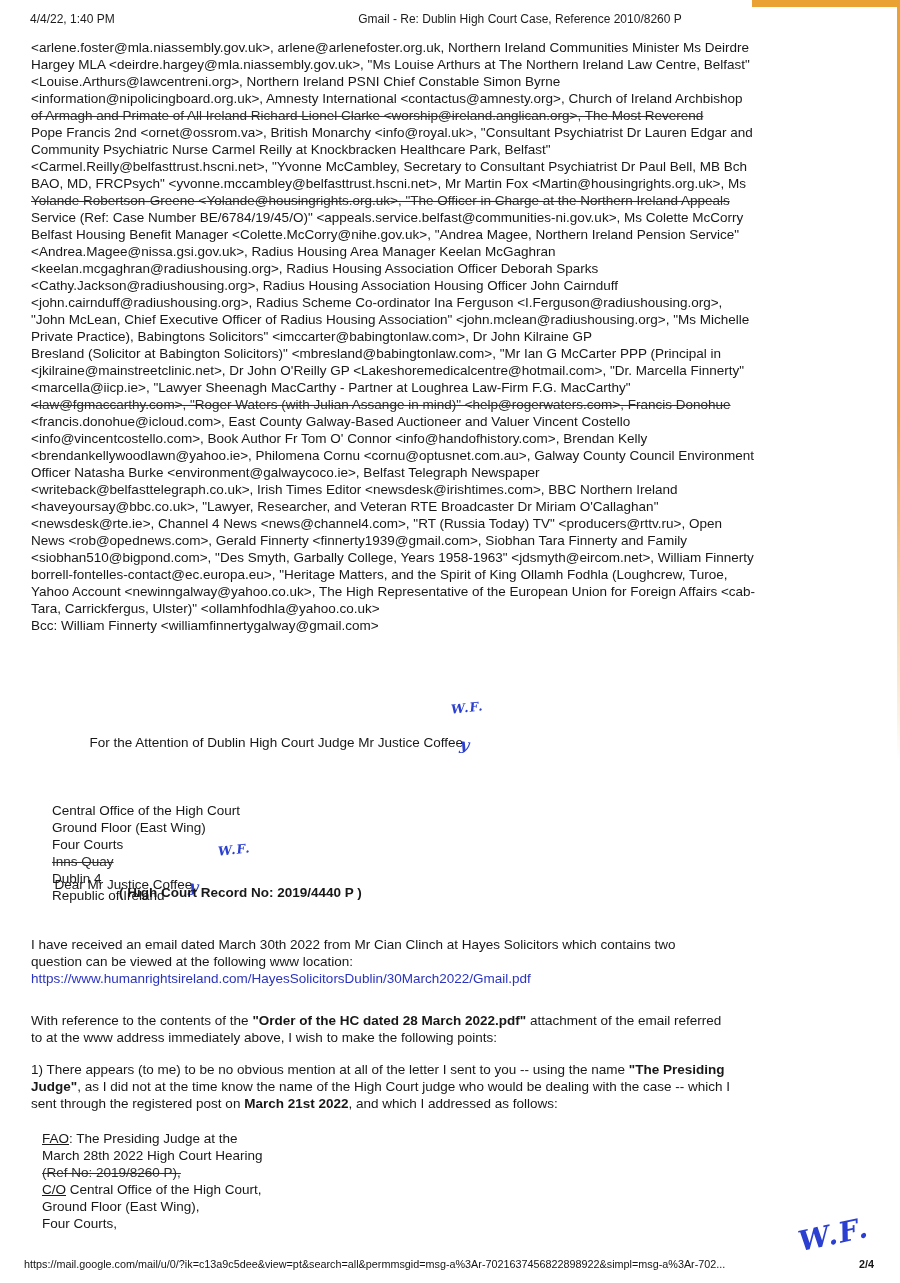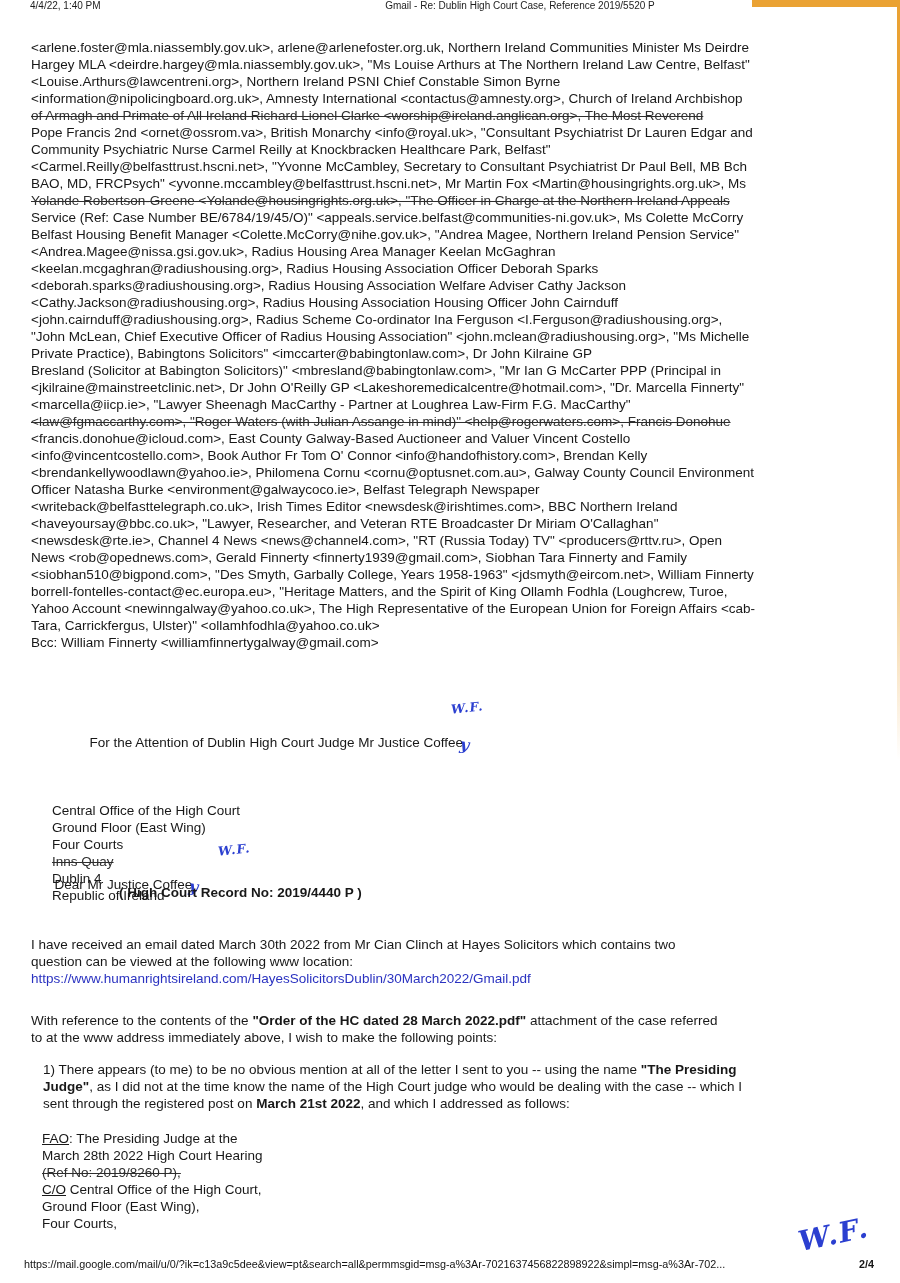--- a/index.html
+++ b/index.html
@@ -4,33 +4,33 @@
 <style>
   html,body{margin:0;padding:0;}
   body{
     width:900px;height:1283px;position:relative;background:#ffffff;
     font-family:"Liberation Sans", sans-serif;color:#181818;overflow:hidden;
   }
   .ln{font-size:13.5px;line-height:17px;white-space:pre;}
   .struck{text-decoration:line-through;text-decoration-thickness:1.3px;color:#2e2e2e;}
   .b{font-weight:bold;}
   .u{text-decoration:underline;}
-  .hdr{position:absolute;top:0;font-size:10px;color:#1d1d1d;}
+  .hdr{position:absolute;top:12px;font-size:12px;color:#1d1d1d;}
   .hdr-date{left:30px;}
   .hdr-title{left:140px;right:0;text-align:center;}
   .block{position:absolute;}
   #to-list{left:31px;top:39px;width:856px;}
   #addr{left:52px;top:699px;}
   #salute{left:32px;top:841px;}
   #subject{left:31px;top:884px;}
   #subject .sub2{margin-left:88px;}
   #subject .sub1{text-decoration:underline;text-decoration-thickness:1.4px;}
   #para1{left:31px;top:936px;}
   #para2{left:31px;top:1012px;}
-  #para3{left:31px;top:1061px;margin-left:12px;}
+  #para3{left:31px;top:1061px;}
   #fao{left:42px;top:1130px;}
   .link{color:#2a32c0;}
   .rel{position:relative;display:inline-block;}
   .hand{color:#2b3fd0;font-family:"DejaVu Serif", serif;font-style:italic;font-weight:bold;}
   .handy{font-size:16px;position:relative;top:3px;margin-left:-3px;display:inline-block;transform:rotate(8deg);}
   .wf{font-size:12.5px;letter-spacing:1px;white-space:nowrap;display:inline-block;transform:rotate(-6deg);}
   .wf-addr{position:absolute;top:-17px;right:-14px;}
   .wf-salute{position:absolute;top:-17px;right:-52px;}
   #monogram{position:absolute;top:1218px;right:30px;font-size:28px;letter-spacing:2px;transform:rotate(-12deg);}
   .footer{position:absolute;top:1258px;font-size:10.8px;color:#141414;text-align:right;}
@@ -40,38 +40,37 @@
   .artifact-right{position:absolute;top:0;right:0;width:3px;height:760px;
     background:linear-gradient(#eaa233 0%, #eaa233 55%, rgba(234,162,51,0) 100%);}
 </style>
 </head>
 <body>
 
 <div class="artifact-top"></div>
 <div class="artifact-right"></div>
 
 <div class="hdr hdr-date">4/4/22, 1:40 PM</div>
-<div class="hdr hdr-title">Gmail - Re: Dublin High Court Case, Reference 2019/5520 P</div>
+<div class="hdr hdr-title">Gmail - Re: Dublin High Court Case, Reference 2010/8260 P</div>
 
 <div id="to-list" class="block">
   <div class="ln">&lt;arlene.foster@mla.niassembly.gov.uk&gt;, arlene@arlenefoster.org.uk, Northern Ireland Communities Minister Ms Deirdre</div>
   <div class="ln">Hargey MLA &lt;deirdre.hargey@mla.niassembly.gov.uk&gt;, "Ms Louise Arthurs at The Northern Ireland Law Centre, Belfast"</div>
   <div class="ln">&lt;Louise.Arthurs@lawcentreni.org&gt;, Northern Ireland PSNI Chief Constable Simon Byrne</div>
   <div class="ln">&lt;information@nipolicingboard.org.uk&gt;, Amnesty International &lt;contactus@amnesty.org&gt;, Church of Ireland Archbishop</div>
   <div class="ln struck">of Armagh and Primate of All Ireland Richard Lionel Clarke &lt;worship@ireland.anglican.org&gt;, The Most Reverend</div>
   <div class="ln">Pope Francis 2nd &lt;ornet@ossrom.va&gt;, British Monarchy &lt;info@royal.uk&gt;, "Consultant Psychiatrist Dr Lauren Edgar and</div>
   <div class="ln">Community Psychiatric Nurse Carmel Reilly at Knockbracken Healthcare Park, Belfast"</div>
   <div class="ln">&lt;Carmel.Reilly@belfasttrust.hscni.net&gt;, "Yvonne McCambley, Secretary to Consultant Psychiatrist Dr Paul Bell, MB Bch</div>
   <div class="ln">BAO, MD, FRCPsych" &lt;yvonne.mccambley@belfasttrust.hscni.net&gt;, Mr Martin Fox &lt;Martin@housingrights.org.uk&gt;, Ms</div>
   <div class="ln struck">Yolande Robertson-Greene &lt;Yolande@housingrights.org.uk&gt;, "The Officer in Charge at the Northern Ireland Appeals</div>
   <div class="ln">Service (Ref: Case Number BE/6784/19/45/O)" &lt;appeals.service.belfast@communities-ni.gov.uk&gt;, Ms Colette McCorry</div>
   <div class="ln">Belfast Housing Benefit Manager &lt;Colette.McCorry@nihe.gov.uk&gt;, "Andrea Magee, Northern Ireland Pension Service"</div>
   <div class="ln">&lt;Andrea.Magee@nissa.gsi.gov.uk&gt;, Radius Housing Area Manager Keelan McGaghran</div>
   <div class="ln">&lt;keelan.mcgaghran@radiushousing.org&gt;, Radius Housing Association Officer Deborah Sparks</div>
-  <div class="ln">&lt;deborah.sparks@radiushousing.org&gt;, Radius Housing Association Welfare Adviser Cathy Jackson</div>
   <div class="ln">&lt;Cathy.Jackson@radiushousing.org&gt;, Radius Housing Association Housing Officer John Cairnduff</div>
   <div class="ln">&lt;john.cairnduff@radiushousing.org&gt;, Radius Scheme Co-ordinator Ina Ferguson &lt;I.Ferguson@radiushousing.org&gt;,</div>
   <div class="ln">"John McLean, Chief Executive Officer of Radius Housing Association" &lt;john.mclean@radiushousing.org&gt;, "Ms Michelle</div>
   <div class="ln">Private Practice), Babingtons Solicitors" &lt;imccarter@babingtonlaw.com&gt;, Dr John Kilraine GP</div>
   <div class="ln">Bresland (Solicitor at Babington Solicitors)" &lt;mbresland@babingtonlaw.com&gt;, "Mr Ian G McCarter PPP (Principal in</div>
   <div class="ln">&lt;jkilraine@mainstreetclinic.net&gt;, Dr John O'Reilly GP &lt;Lakeshoremedicalcentre@hotmail.com&gt;, "Dr. Marcella Finnerty"</div>
   <div class="ln">&lt;marcella@iicp.ie&gt;, "Lawyer Sheenagh MacCarthy - Partner at Loughrea Law-Firm F.G. MacCarthy"</div>
   <div class="ln struck">&lt;law@fgmaccarthy.com&gt;, "Roger Waters (with Julian Assange in mind)" &lt;help@rogerwaters.com&gt;, Francis Donohue</div>
   <div class="ln">&lt;francis.donohue@icloud.com&gt;, East County Galway-Based Auctioneer and Valuer Vincent Costello</div>
   <div class="ln">&lt;info@vincentcostello.com&gt;, Book Author Fr Tom O' Connor &lt;info@handofhistory.com&gt;, Brendan Kelly</div>
@@ -114,21 +113,21 @@
   <div class="ln b sub2">( High Court Record No: 2019/4440 P )</div>
 </div>
 
 <div id="para1" class="block">
   <div class="ln">I have received an email dated March 30th 2022 from Mr Cian Clinch at Hayes Solicitors which contains two</div>
   <div class="ln">question can be viewed at the following www location:</div>
   <div class="ln link">https://www.humanrightsireland.com/HayesSolicitorsDublin/30March2022/Gmail.pdf</div>
 </div>
 
 <div id="para2" class="block">
-  <div class="ln"><span>With reference to the contents of the </span><span class="b">"Order of the HC dated 28 March 2022.pdf"</span><span> attachment of the case referred</span></div>
+  <div class="ln"><span>With reference to the contents of the </span><span class="b">"Order of the HC dated 28 March 2022.pdf"</span><span> attachment of the email referred</span></div>
   <div class="ln">to at the www address immediately above, I wish to make the following points:</div>
 </div>
 
 <div id="para3" class="block">
   <div class="ln"><span>1) There appears (to me) to be no obvious mention at all of the letter I sent to you -- using the name </span><span class="b">"The Presiding</span></div>
   <div class="ln"><span class="b">Judge"</span><span>, as I did not at the time know the name of the High Court judge who would be dealing with the case -- which I</span></div>
   <div class="ln"><span>sent through the registered post on </span><span class="b">March 21st 2022</span><span>, and which I addressed as follows:</span></div>
 </div>
 
 <div id="fao" class="block">

